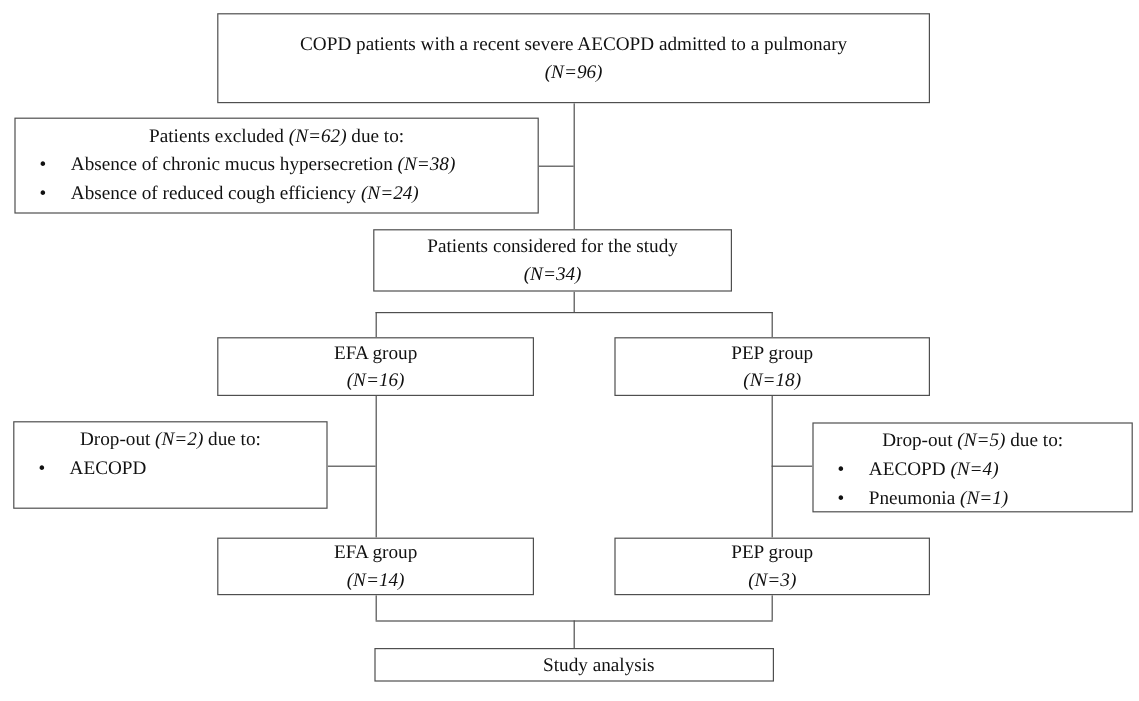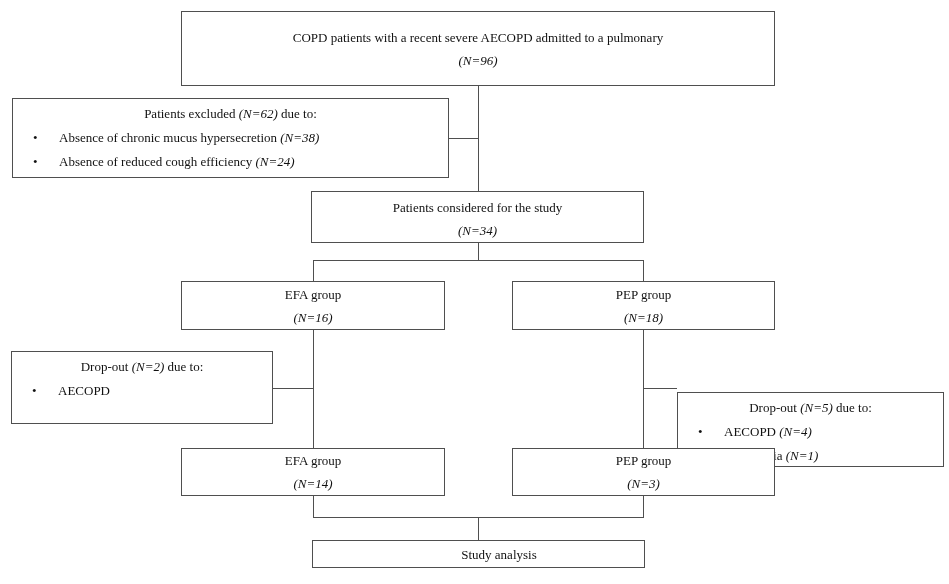--- a/index.html
+++ b/index.html
@@ -1,19 +1,19 @@
 <!DOCTYPE html>
 <html><head>
 <meta charset="utf-8">
 <style>
   html,body { margin:0; padding:0; background:#ffffff; }
   .canvas {
     position:relative; width:949px; height:584px; background:#ffffff;
     font-family:"Liberation Serif","DejaVu Serif",serif; color:#111111;
-    font-size:13px; overflow:hidden;
+    font-size:16px; overflow:hidden;
   }
   .box {
     position:absolute; box-sizing:border-box; border:1px solid #4f4f4f;
     background:#ffffff; line-height:23px;
   }
   .box.center {
     display:flex; flex-direction:column; justify-content:center;
     align-items:center; text-align:center;
   }
   .box.list { padding-top:3px; line-height:24px; }
@@ -53,21 +53,21 @@
     <div class="bullet-row">
       <span class="bullet-marker">•</span>
       <span><span>Absence of chronic mucus hypersecretion </span><span class="it">(N=38)</span></span>
     </div>
     <div class="bullet-row">
       <span class="bullet-marker">•</span>
       <span><span>Absence of reduced cough efficiency </span><span class="it">(N=24)</span></span>
     </div>
   </div>
 
-  <div class="box center" style="left:311px;top:191px;width:333px;height:52px;justify-content:flex-end;">
+  <div class="box center" style="left:311px;top:191px;width:299px;height:52px;">
     <div>Patients considered for the study</div>
     <div class="it">(N=34)</div>
   </div>
 
   <div class="box center" style="left:181px;top:281px;width:264px;height:49px;">
     <div>EFA group</div>
     <div class="it">(N=16)</div>
   </div>
 
   <div class="box center" style="left:512px;top:281px;width:263px;height:49px;">
@@ -76,21 +76,21 @@
   </div>
 
   <div class="box list" style="left:11px;top:351px;width:262px;height:73px;">
     <div class="head"><span>Drop-out </span><span class="it">(N=2)</span><span> due to:</span></div>
     <div class="bullet-row">
       <span class="bullet-marker">•</span>
       <span>AECOPD</span>
     </div>
   </div>
 
-  <div class="box list" style="left:677px;top:352px;width:267px;height:75px;margin-top:40px;">
+  <div class="box list" style="left:677px;top:352px;width:267px;height:75px;">
     <div class="head"><span>Drop-out </span><span class="it">(N=5)</span><span> due to:</span></div>
     <div class="bullet-row">
       <span class="bullet-marker">•</span>
       <span><span>AECOPD </span><span class="it">(N=4)</span></span>
     </div>
     <div class="bullet-row">
       <span class="bullet-marker">•</span>
       <span><span>Pneumonia </span><span class="it">(N=1)</span></span>
     </div>
   </div>

